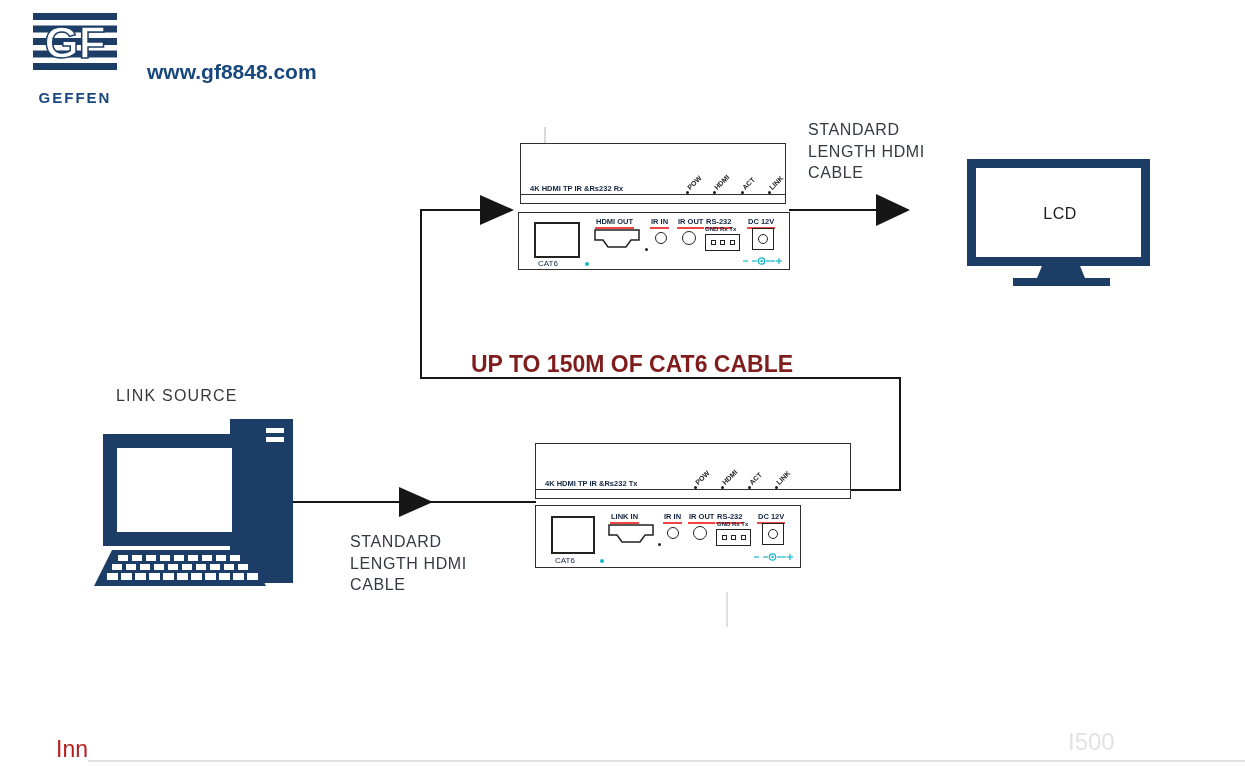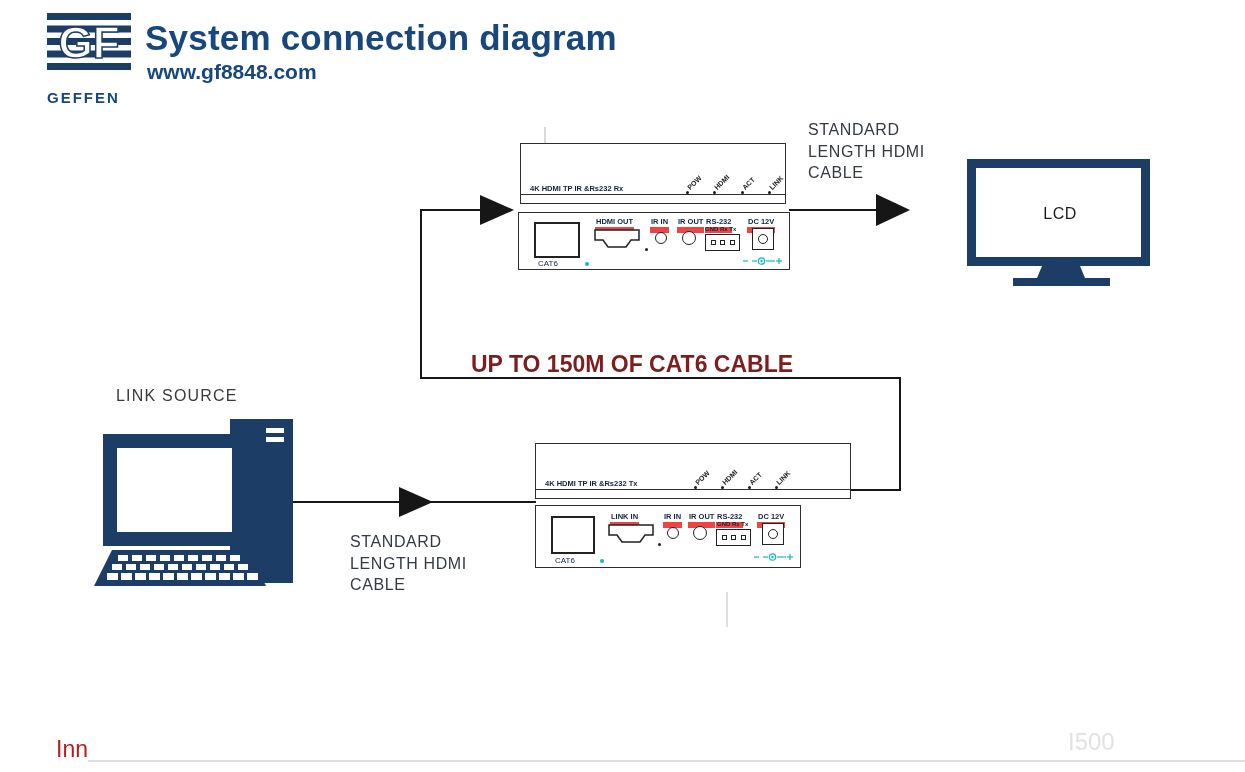--- a/index.html
+++ b/index.html
@@ -3,41 +3,41 @@
 <meta charset="utf-8">
 <style>
   *{margin:0;padding:0;box-sizing:border-box}
   html,body{background:#ffffff}
   body{width:1245px;height:772px;font-family:"Liberation Sans",sans-serif;overflow:hidden}
   .canvas{position:relative;width:1245px;height:772px;background:#ffffff;overflow:hidden}
   .abs{position:absolute}
   .overlay{position:absolute;left:0;top:0;width:1245px;height:772px}
 
   
-  .logo{position:absolute;left:47px;top:13px;width:84px;text-align:left}
+  .logo{position:absolute;left:33px;top:13px;width:84px;text-align:center}
   .logo-text{font-size:15px;font-weight:bold;color:#17477d;letter-spacing:2px;margin-top:15px}
   .header-title{position:absolute;left:145px;top:18px;font-size:35px;font-weight:bold;color:#17477d;letter-spacing:.2px;white-space:nowrap}
   .header-sub{position:absolute;left:147px;top:60px;font-size:21px;font-weight:bold;color:#17477d;white-space:nowrap}
 
   
   .cable-note{position:absolute;font-size:16px;line-height:21.5px;color:#333a42;letter-spacing:.6px;white-space:nowrap}
   .video-source{position:absolute;left:116px;top:387px;font-size:16px;letter-spacing:1.2px;color:#3a3a3a;white-space:nowrap}
   .cat6-note{position:absolute;left:471px;top:351px;font-family:Liberation Sans, sans-serif;font-weight:bold;font-size:23px;color:#7f1d1d;white-space:nowrap}
   .lcd-label{position:absolute;left:1008px;top:205px;width:104px;text-align:center;font-size:16px;color:#1c1c1c;letter-spacing:.5px}
 
   
   .devbox{position:absolute;background:#fff;border:1.6px solid #2e2e2e}
   .dev-strip{position:absolute;left:0;right:0;bottom:8px;border-top:1.4px solid #2e2e2e}
   .dev-model{position:absolute;left:9px;bottom:10px;font-size:7.5px;font-weight:bold;color:#10233f;white-space:nowrap}
   .ind{position:absolute;bottom:8px;width:0;height:0}
   .ind-dot{position:absolute;left:-1px;bottom:1px;width:3px;height:3px;border-radius:50%;background:#1b1b1b}
   .ind-txt{position:absolute;left:4px;bottom:4px;transform-origin:0 100%;transform:rotate(-45deg);font-size:7px;font-weight:bold;color:#1b1b1b;white-space:nowrap}
 
   
-  .plabel{position:absolute;font-size:7.5px;font-weight:bold;color:#10233f;border-bottom:6px solid #ef4444;padding:0 1px 1px 1px;white-space:nowrap}
+  .plabel{position:absolute;font-size:7.5px;font-weight:bold;color:#10233f;border-bottom:2px solid #ef4444;padding:0 1px 1px 1px;white-space:nowrap}
   .pins{position:absolute;font-size:6px;font-weight:bold;color:#10233f;white-space:nowrap}
   .cat6-port{position:absolute;border:2px solid #222;background:#fff}
   .cat6-label{position:absolute;font-size:8px;font-weight:normal;color:#10233f}
   .cyan-dot{position:absolute;width:4px;height:4px;border-radius:50%;background:#12b7c9}
   .jack{position:absolute;border-radius:50%;border:1.6px solid #222;background:#fff}
   .dcjack{position:absolute;border:1.6px solid #222;background:#fff}
   .dcjack::after{content:"";position:absolute;left:50%;top:50%;width:8px;height:8px;margin:-5px 0 0 -5px;border:1.4px solid #222;border-radius:50%}
   .rsblock{position:absolute;border:1.5px solid #222;display:flex;align-items:center;justify-content:space-evenly;background:#fff}
   .rsblock i{width:5px;height:5px;border:1px solid #222;display:block}
   .screw{position:absolute;width:3px;height:3px;border-radius:50%;background:#222}
@@ -119,21 +119,20 @@
         <rect x="0" y="0" width="84" height="7"></rect>
         <rect x="0" y="12.5" width="84" height="7"></rect>
         <rect x="0" y="25" width="84" height="7"></rect>
         <rect x="0" y="37.5" width="84" height="7"></rect>
         <rect x="0" y="50" width="84" height="7"></rect>
       </g>
       <text x="42" y="45" text-anchor="middle" font-family="Liberation Sans, sans-serif" font-size="44" font-weight="bold" fill="#ffffff" stroke="#1c3e66" stroke-width="1.5">GF</text>
     </svg>
     <div class="logo-text">GEFFEN</div>
   </div>
-  <div class="header-title">System connection diagram</div>
   <div class="header-sub">www.gf8848.com</div>
 
   <div class="cable-note" style="left:808px;top:119px">
     <div>STANDARD</div>
     <div>LENGTH HDMI</div>
     <div>CABLE</div>
   </div>
   <div class="cable-note" style="left:350px;top:531px">
     <div>STANDARD</div>
     <div>LENGTH HDMI</div>

